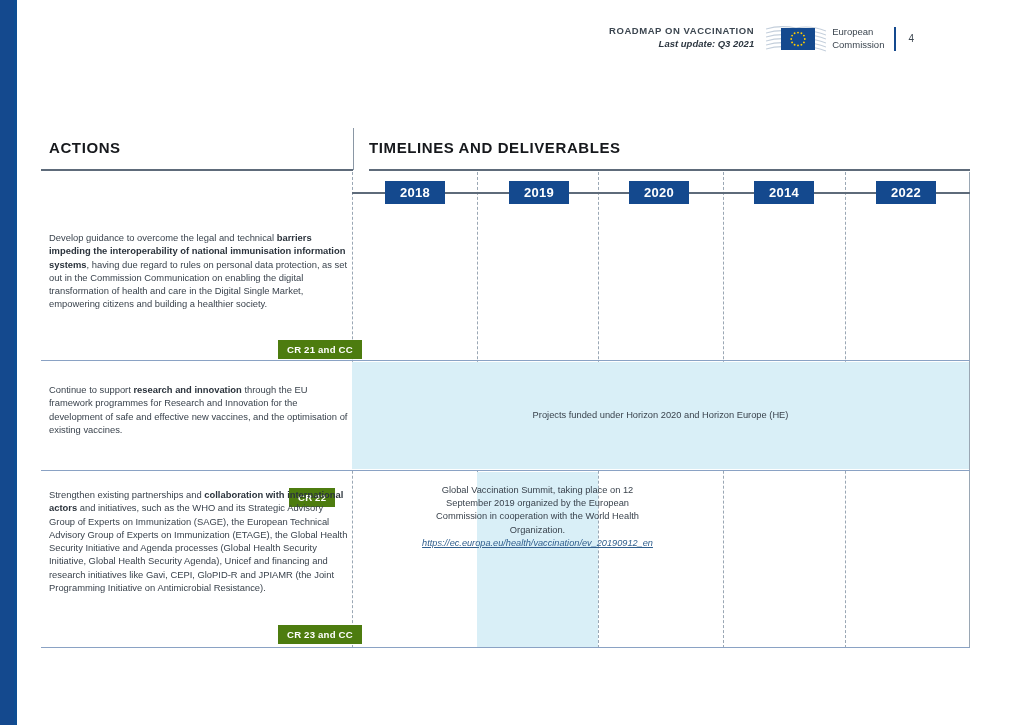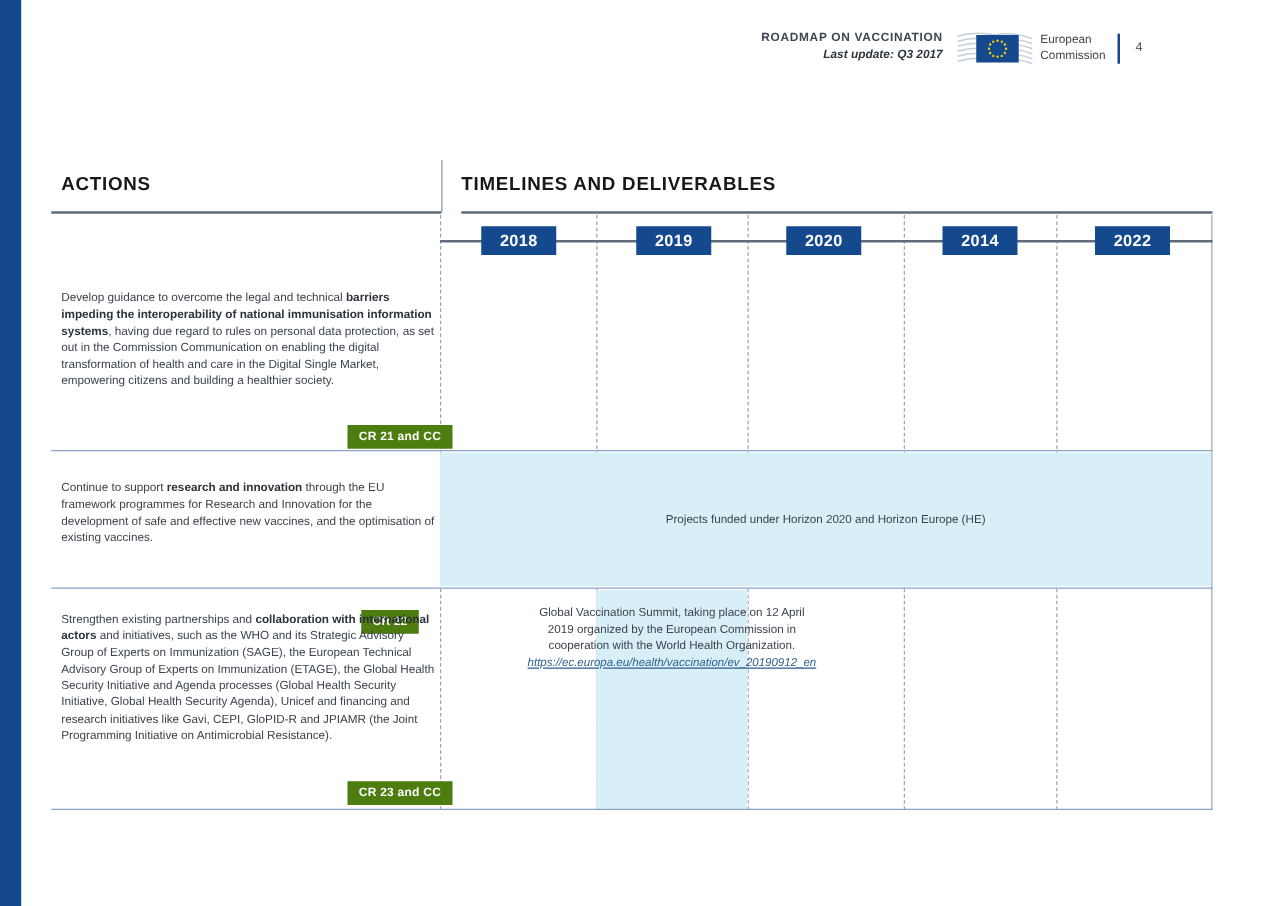--- a/index.html
+++ b/index.html
@@ -72,21 +72,21 @@
 
 <div id="page">
 
   <div class="brandbar">
     <div class="brandbar-inner"></div>
   </div>
 
   <div class="doc-header">
     <div class="doc-header-txt">
       <div class="doc-title">ROADMAP ON VACCINATION</div>
-      <div class="doc-sub">Last update: Q3 2017</div>
+      <div class="doc-sub">Last update: Q3 2021</div>
     </div>
     <div class="eu-logo">
       <div class="eu-flag-wrap">
         <svg class="flaglines" viewBox="0 0 60 28">
           <g stroke="#c3cedb" stroke-width="1.1" fill="none">
             <path d="M0 4 C 10 1, 20 1, 30 3"></path>
             <path d="M0 8 C 10 5, 20 5, 30 7"></path>
             <path d="M0 12 C 10 9, 20 9, 30 11"></path>
             <path d="M0 16 C 10 13, 20 13, 30 15"></path>
             <path d="M0 20 C 10 17, 20 17, 30 19"></path>
@@ -152,21 +152,21 @@
 
   <div class="dbox" style="left:352px;top:362px;width:617px;height:107px;">
     <div class="dbox-txt">Projects funded under Horizon 2020 and  Horizon Europe (HE)</div>
   </div>
   <div class="action-cell" style="top:383px;">Continue to support <b>research and innovation</b> through the EU framework programmes for Research and Innovation for the development of safe and effective new vaccines, and the optimisation of existing vaccines.</div>
   <div class="cr-badge" style="left:289px;top:449px;margin-top:39px;">CR 22</div>
   <div class="rowline" style="top:470px;width:929px;"></div>
 
   <div class="dbox" style="left:477px;top:472px;width:121px;height:175px;align-items:flex-start;">
     <div class="dbox-txt" style="padding-top:12px;">
-      <span>Global Vaccination Summit, taking place on 12 April 2019 organized by the European Commission in cooperation with the World Health Organization.</span>
+      <span>Global Vaccination Summit, taking place on 12 September 2019 organized by the European Commission in cooperation with the World Health Organization.</span>
       <a class="dbox-link" href="#">https://ec.europa.eu/health/vaccination/ev_20190912_en</a>
     </div>
   </div>
   <div class="action-cell" style="top:488px;">Strengthen existing partnerships and <b>collaboration with international actors</b> and initiatives, such as the WHO and its Strategic Advisory Group of Experts on Immunization (SAGE), the European Technical Advisory Group of Experts on Immunization (ETAGE), the Global Health Security Initiative and Agenda processes (Global Health Security Initiative, Global Health Security Agenda), Unicef and financing and research initiatives like Gavi, CEPI, GloPID-R and JPIAMR (the Joint Programming Initiative on Antimicrobial Resistance).</div>
   <div class="cr-badge" style="left:278px;top:625px;">CR 23 and CC</div>
   <div class="rowline" style="top:647px;width:929px;"></div>
 
 </div>
 
 </body></html>

